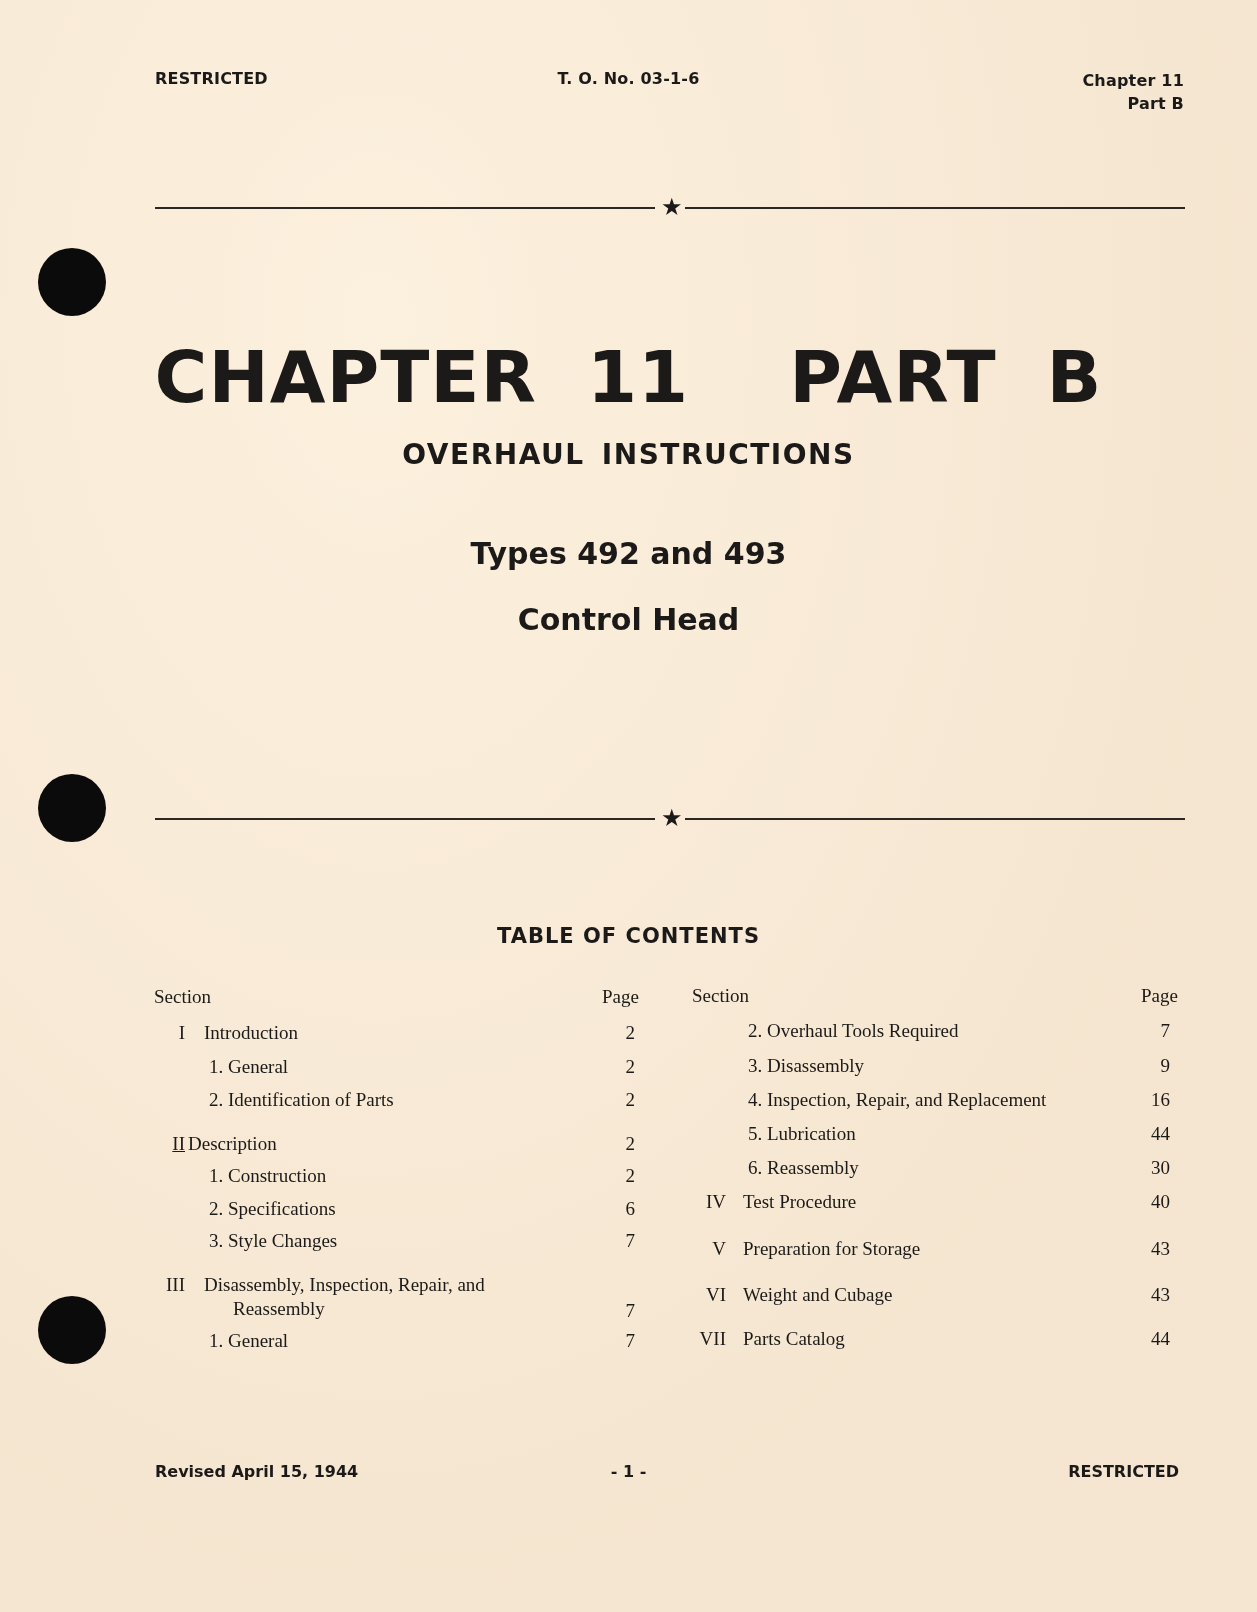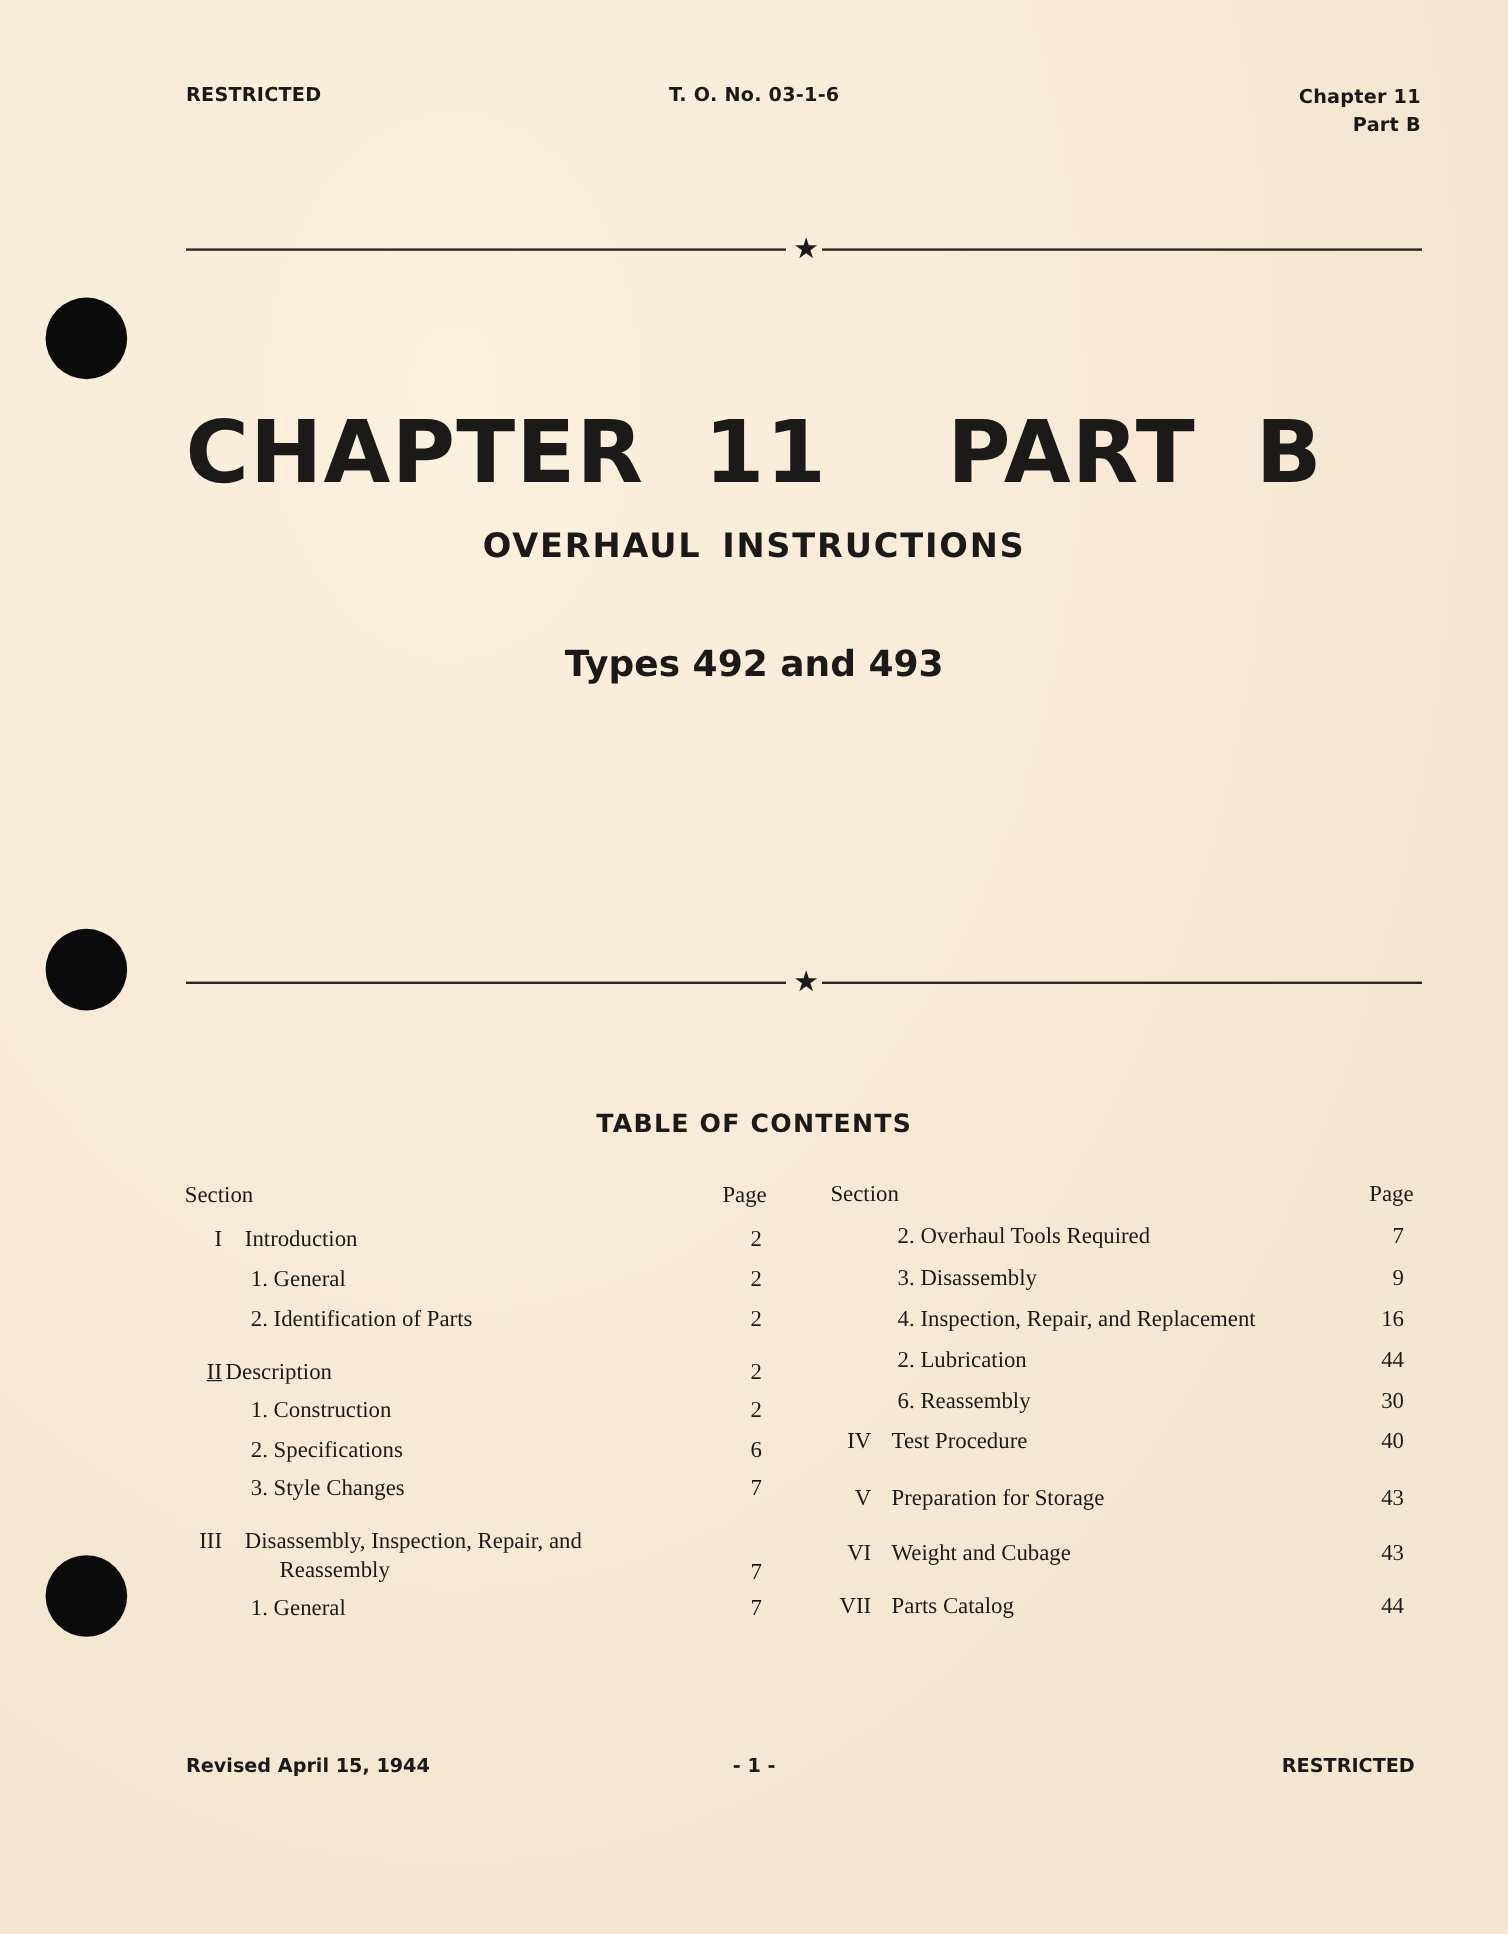--- a/index.html
+++ b/index.html
@@ -66,20 +66,21 @@
 <div class="abs rule rule1">
   <div class="line l"></div>
   <span class="star">★</span>
   <div class="line r"></div>
 </div>
 
 <div class="abs sans center title" style="white-space:pre;">CHAPTER 11  PART B</div>
 <div class="abs sans center subtitle">OVERHAUL INSTRUCTIONS</div>
 <div class="abs sans center types">Types 492 and 493</div>
 <div class="abs sans center product">
+  <div>Control Head</div>
 </div>
 
 <div class="abs rule rule2">
   <div class="line l"></div>
   <span class="star">★</span>
   <div class="line r"></div>
 </div>
 
 <div class="abs sans center toc-title">TABLE OF CONTENTS</div>
 
@@ -128,21 +129,21 @@
   <div>
     <div class="row" style="left:748px; top:1020px;">2. Overhaul Tools Required</div>
     <div class="pg" style="left:1130px; top:1020px;">7</div>
 
     <div class="row" style="left:748px; top:1055px;">3. Disassembly</div>
     <div class="pg" style="left:1130px; top:1055px;">9</div>
 
     <div class="row" style="left:748px; top:1089px;">4. Inspection, Repair, and Replacement</div>
     <div class="pg" style="left:1130px; top:1089px;">16</div>
 
-    <div class="row" style="left:748px; top:1123px;">2. Lubrication</div>
+    <div class="row" style="left:748px; top:1123px;">5. Lubrication</div>
     <div class="pg" style="left:1130px; top:1123px;">44</div>
 
     <div class="row" style="left:748px; top:1157px;">6. Reassembly</div>
     <div class="pg" style="left:1130px; top:1157px;">30</div>
 
     <div class="num" style="left:690px; width:36px; top:1191px;">IV</div>
     <div class="row" style="left:743px; top:1191px;">Test Procedure</div>
     <div class="pg" style="left:1130px; top:1191px;">40</div>
 
     <div class="num" style="left:690px; width:36px; top:1238px;">V</div>

